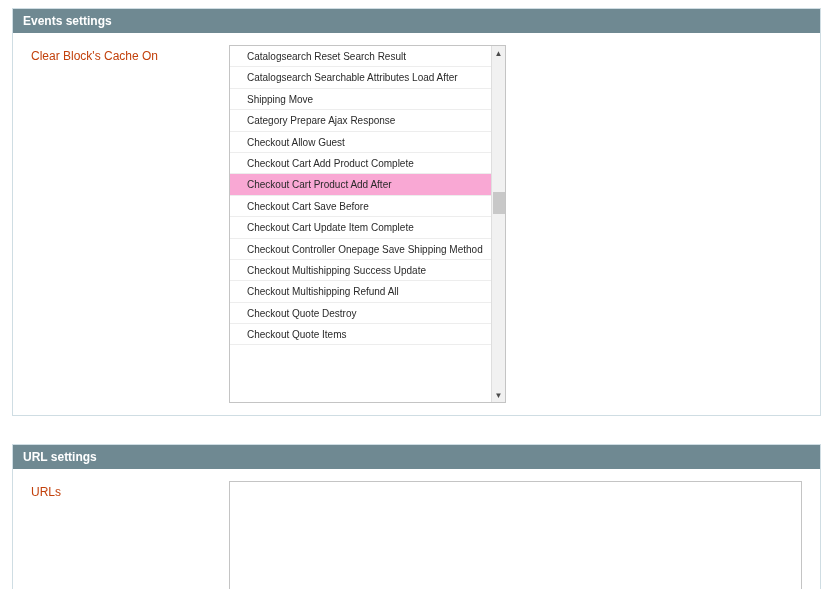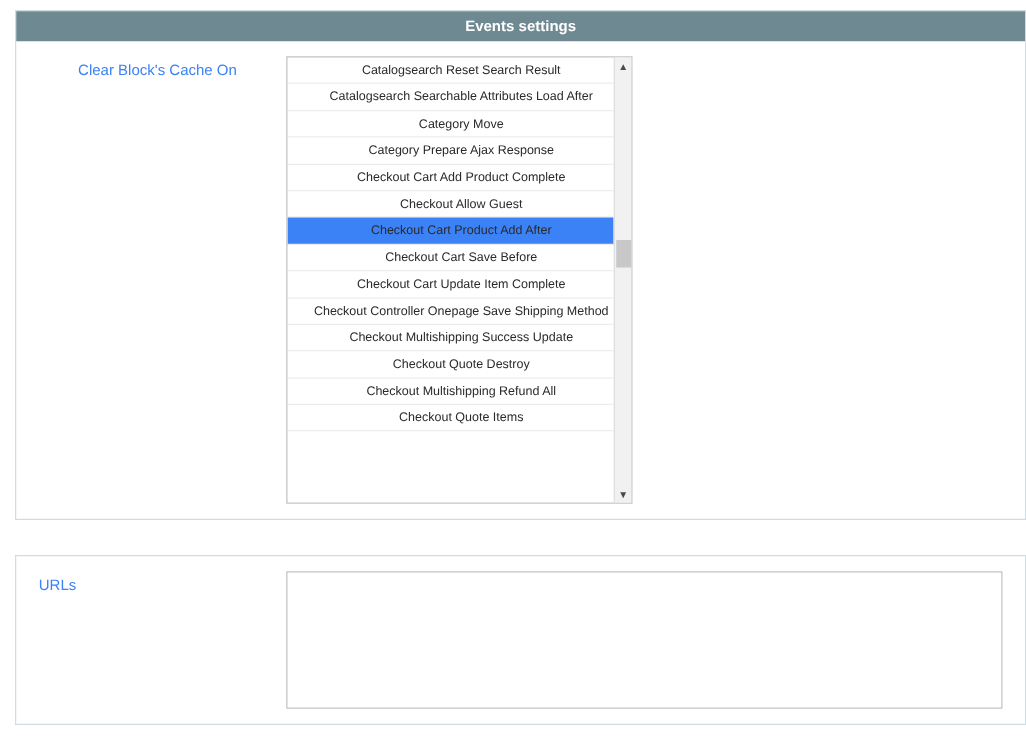--- a/index.html
+++ b/index.html
@@ -9,41 +9,41 @@
       background: #fff;
       color: #2f2f2f;
       width: 821px;
     }
     .section {
       border: 1px solid #cfdde3;
       margin-bottom: 28px;
       background: #fff;
     }
     .section + .section { margin-top: 0; }
-    .section:first-child { margin-top: 0; text-align: center; }
+    .section:first-child { margin-top: 0; }
     .section-wrap { margin-left: 12px; }
     .section-header {
       background: #6f8992;
       color: #fff;
       font-weight: bold;
       font-size: 12px;
       padding: 5px 10px;
     }
     .section-body {
       padding: 12px 18px 12px 18px;
     }
     .row {
       display: flex;
       align-items: flex-start;
       gap: 8px;
     }
     .row-label {
       width: 190px;
       flex-shrink: 0;
-      color: #3b82f6;
+      color: #c2410c;
       padding-top: 4px;
       font-size: 12px;
     }
     .listbox {
       width: 277px;
       height: 358px;
       border: 1px solid #c4c4c4;
       position: relative;
       background: #fff;
     }
@@ -57,21 +57,21 @@
       line-height: 21.4px;
       padding-left: 17px;
       font-size: 10px;
       white-space: nowrap;
       overflow: hidden;
       border-bottom: 1px solid #ededed;
       cursor: pointer;
       color: #2a2a2a;
     }
     .list-item.selected {
-      background: #3b82f6;
+      background: #f9a8d4;
     }
     .scrollbar {
       position: absolute;
       top: 0; right: 0; bottom: 0;
       width: 14px;
       background: #f1f1f1;
       border-left: 1px solid #dedede;
     }
     .scroll-arrow {
       position: absolute;
@@ -112,44 +112,47 @@
       <div class="section-header">
         <span>Events settings</span>
       </div>
       <div class="section-body">
         <div class="row">
           <div class="row-label">Clear Block's Cache On</div>
           <div class="listbox">
             <div class="listbox-inner" id="events-list">
               <div class="list-item">Catalogsearch Reset Search Result</div>
               <div class="list-item">Catalogsearch Searchable Attributes Load After</div>
-              <div class="list-item">Category Move</div>
+              <div class="list-item">Shipping Move</div>
               <div class="list-item">Category Prepare Ajax Response</div>
+              <div class="list-item">Checkout Allow Guest</div>
               <div class="list-item">Checkout Cart Add Product Complete</div>
-              <div class="list-item">Checkout Allow Guest</div>
               <div class="list-item selected">Checkout Cart Product Add After</div>
               <div class="list-item">Checkout Cart Save Before</div>
               <div class="list-item">Checkout Cart Update Item Complete</div>
               <div class="list-item">Checkout Controller Onepage Save Shipping Method</div>
               <div class="list-item">Checkout Multishipping Success Update</div>
+              <div class="list-item">Checkout Multishipping Refund All</div>
               <div class="list-item">Checkout Quote Destroy</div>
-              <div class="list-item">Checkout Multishipping Refund All</div>
               <div class="list-item">Checkout Quote Items</div>
             </div>
             <div class="scrollbar">
               <div class="scroll-arrow up">▲</div>
               <div class="scroll-thumb" style="top:146px;height:22px;"></div>
               <div class="scroll-arrow down">▼</div>
             </div>
           </div>
         </div>
       </div>
     </div>
 
     <div class="section">
+      <div class="section-header">
+        <span>URL settings</span>
+      </div>
       <div class="section-body">
         <div class="row">
           <div class="row-label">URLs</div>
           <textarea class="textarea-field" placeholder="" style=""></textarea>
         </div>
       </div>
     </div>
   </div>
 
 </body></html>

